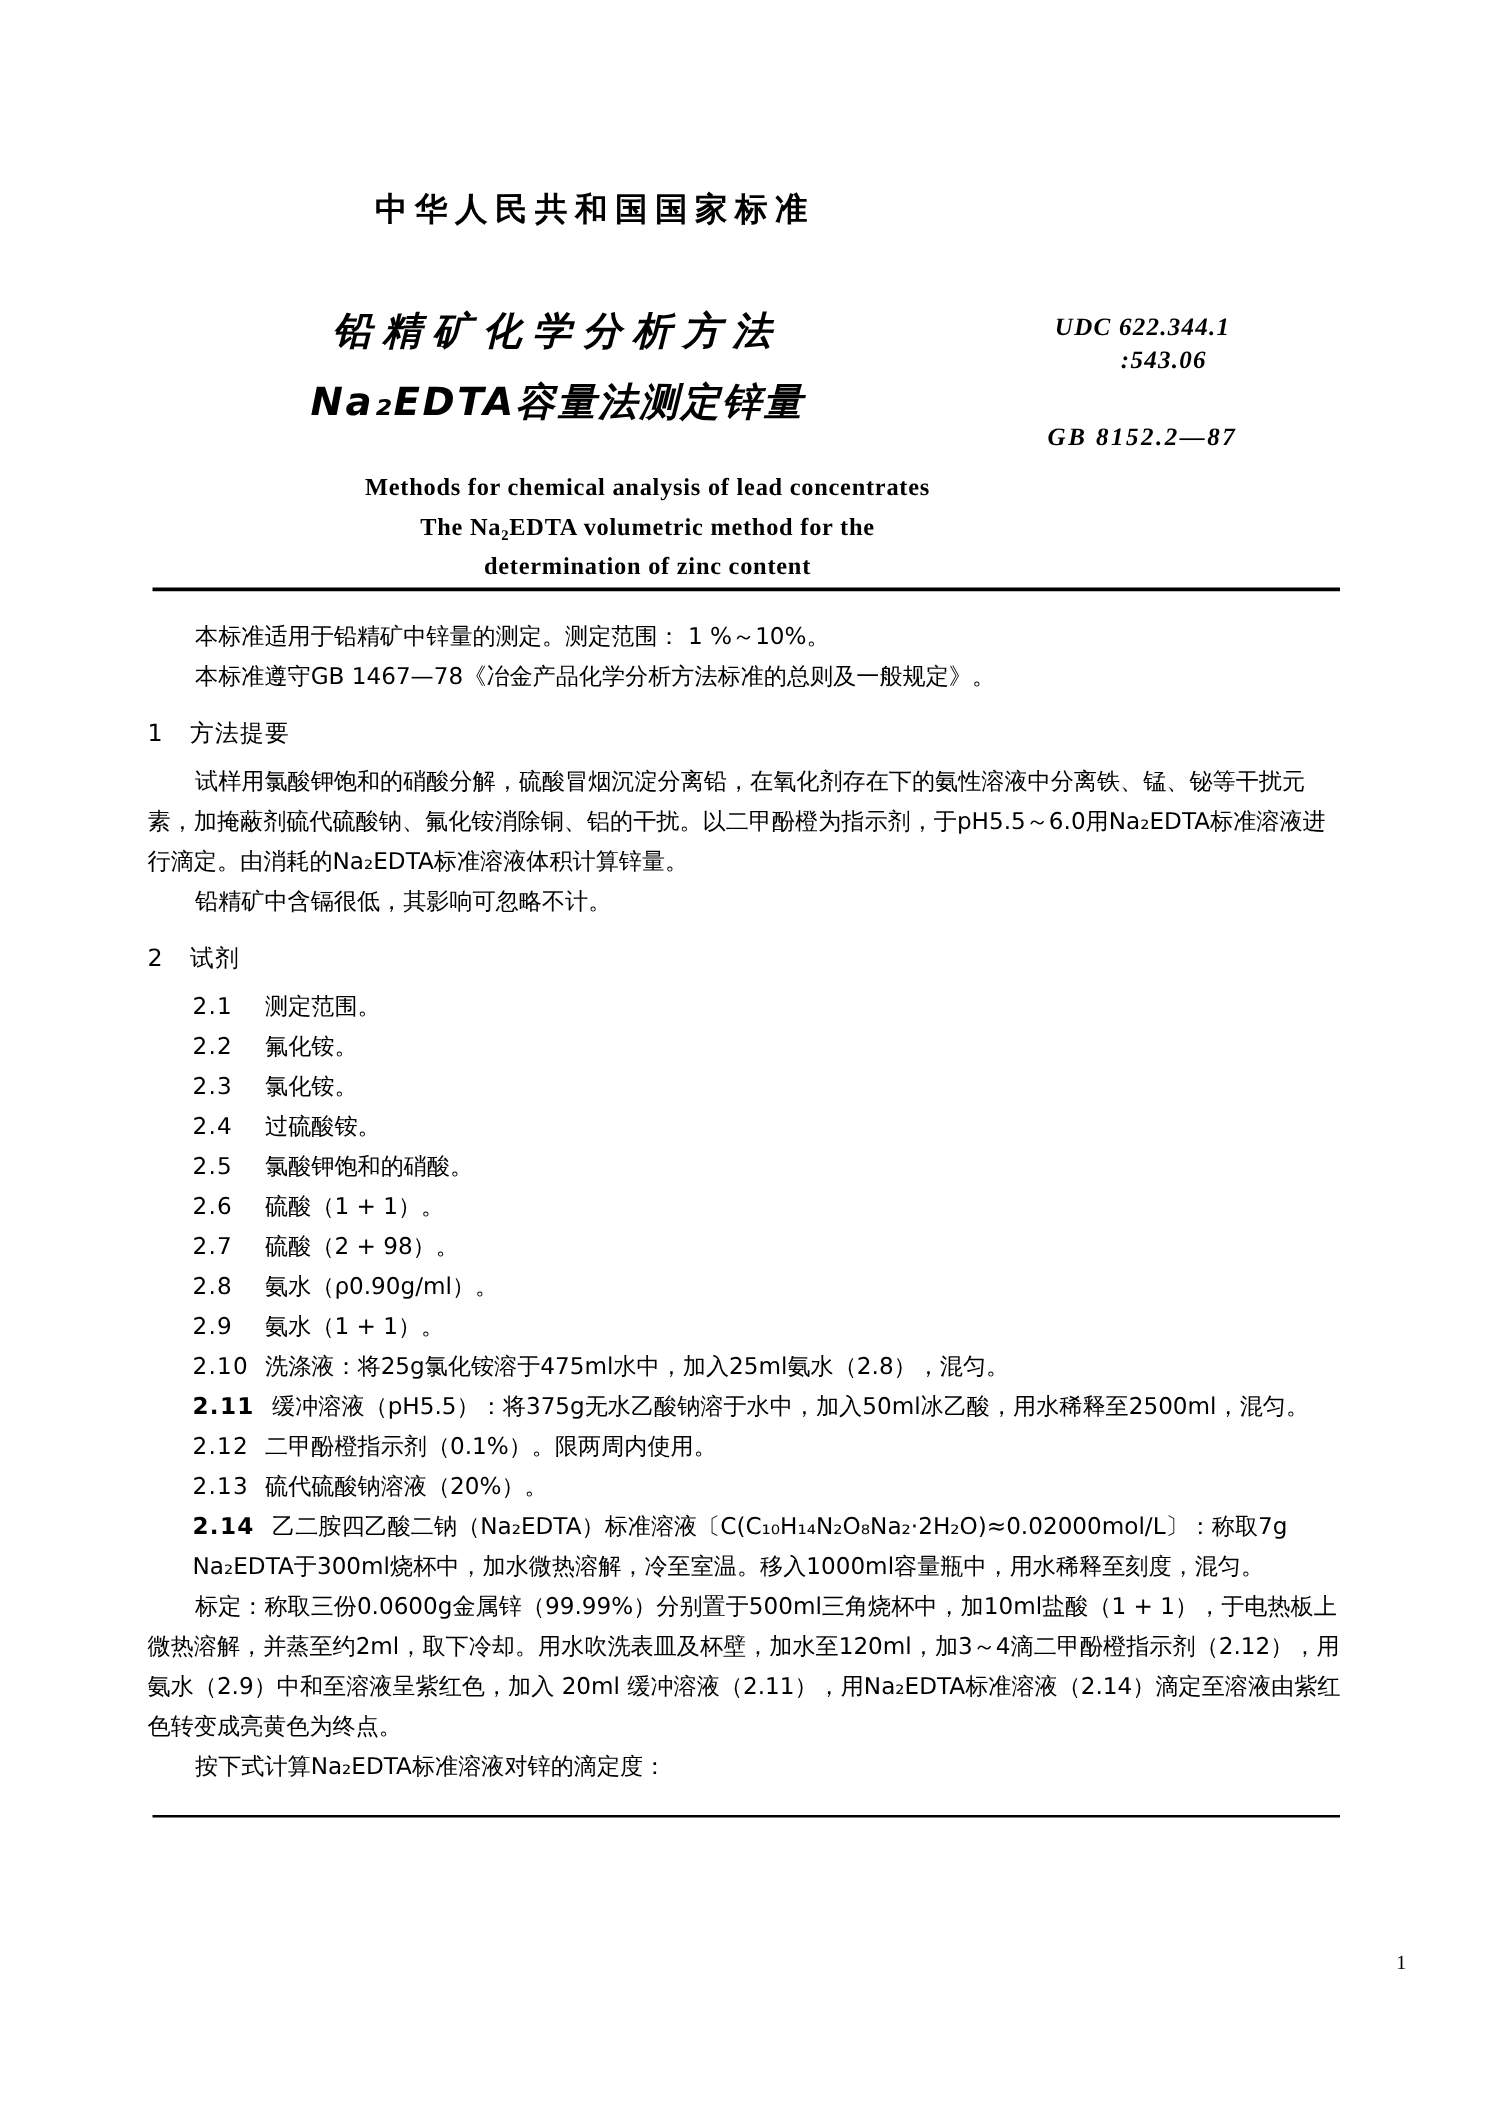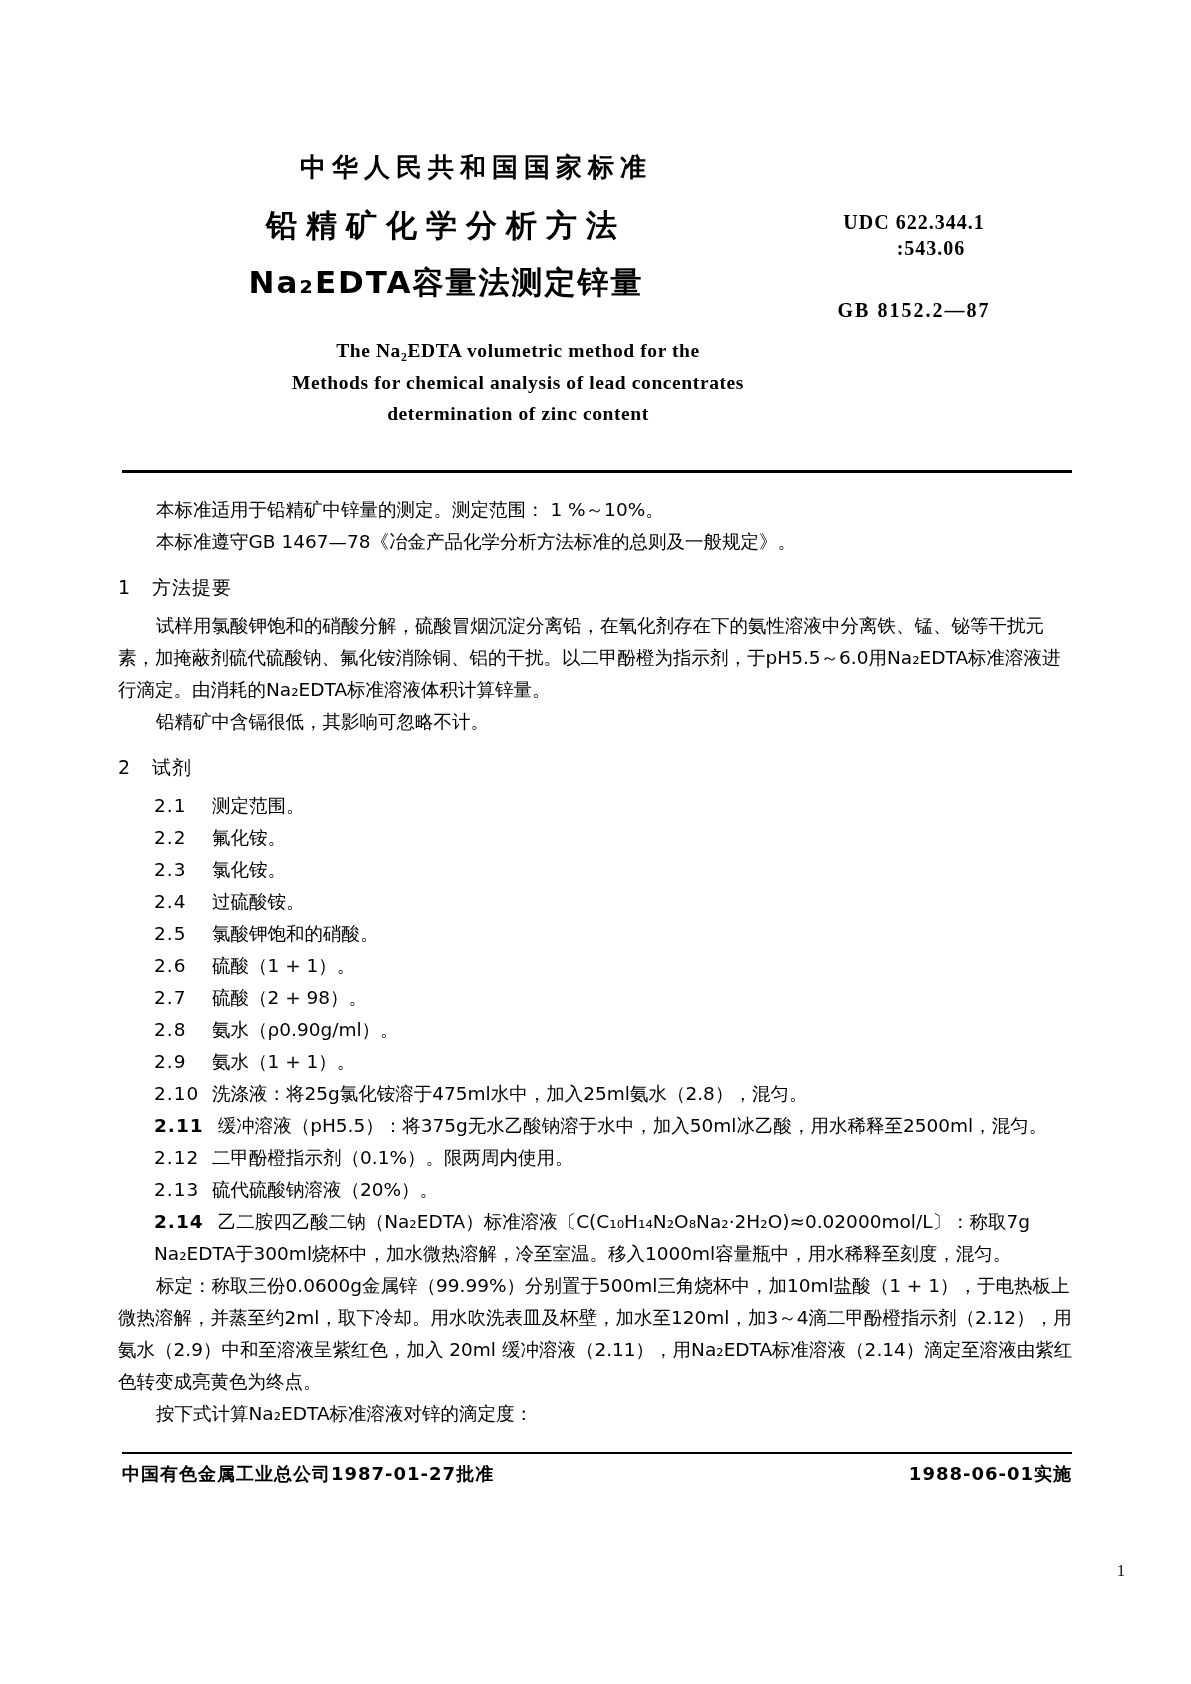--- a/index.html
+++ b/index.html
@@ -32,22 +32,23 @@
   .national-line {
     text-align: left;
     padding-left: 182px;
     font-size: 26px;
     letter-spacing: 6px;
     font-weight: 600;
     font-family: "DejaVu Sans", "Liberation Sans", sans-serif;
   }
   .title-row {
     position: relative;
-    margin-top: 18px;
+    margin-top: 58px;
     height: 108px;
+    font-style: italic;
   }
   .title-cn {
     position: absolute;
     left: 58px;
     top: 0;
     width: 540px;
     text-align: center;
   }
   .title-cn .t1 {
     font-size: 31px;
@@ -205,22 +206,22 @@
       <div class="codes">
         <div class="udc">
           <span>UDC 622.344.1</span>
           <span class="second">:543.06</span>
         </div>
         <div class="gb">GB 8152.2—87</div>
       </div>
     </div>
 
     <div class="title-en">
+      <div>Methods for chemical analysis of lead concentrates</div>
       <div>The Na₂EDTA volumetric method for the</div>
-      <div>Methods for chemical analysis of lead concentrates</div>
       <div>determination of zinc content</div>
     </div>
   </div>
 
   <div class="rule"></div>
 
   <div class="body">
 
     <p class="p-indent">本标准适用于铅精矿中锌量的测定。测定范围： 1 %～10%。</p>
     <p class="p-indent">本标准遵守GB 1467—78《冶金产品化学分析方法标准的总则及一般规定》。</p>
@@ -292,19 +293,15 @@
         <span class="n">2.14</span><span>乙二胺四乙酸二钠（Na₂EDTA）标准溶液〔C(C₁₀H₁₄N₂O₈Na₂·2H₂O)≈0.02000mol/L〕：称取7g Na₂EDTA于300ml烧杯中，加水微热溶解，冷至室温。移入1000ml容量瓶中，用水稀释至刻度，混匀。</span>
       </div>
     </div>
 
     <p class="p-indent"><span>标定：</span><span>称取三份0.0600g金属锌（99.99%）分别置于500ml三角烧杯中，加10ml盐酸（1 + 1），于电热板上微热溶解，并蒸至约2ml，取下冷却。用水吹洗表皿及杯壁，加水至120ml，加3～4滴二甲酚橙指示剂（2.12），用氨水（2.9）中和至溶液呈紫红色，加入 20ml 缓冲溶液（2.11），用Na₂EDTA标准溶液（2.14）滴定至溶液由紫红色转变成亮黄色为终点。</span></p>
 
     <p class="p-indent">按下式计算Na₂EDTA标准溶液对锌的滴定度：</p>
   </div>
 
   <div class="footer-rule"></div>
-  <div class="footer">
-    <span>中国有色金属工业总公司1987-01-27批准</span>
-    <span>1988-06-01实施</span>
-  </div>
   <div class="page-no">1</div>
 
 </div>
 
 </body></html>

